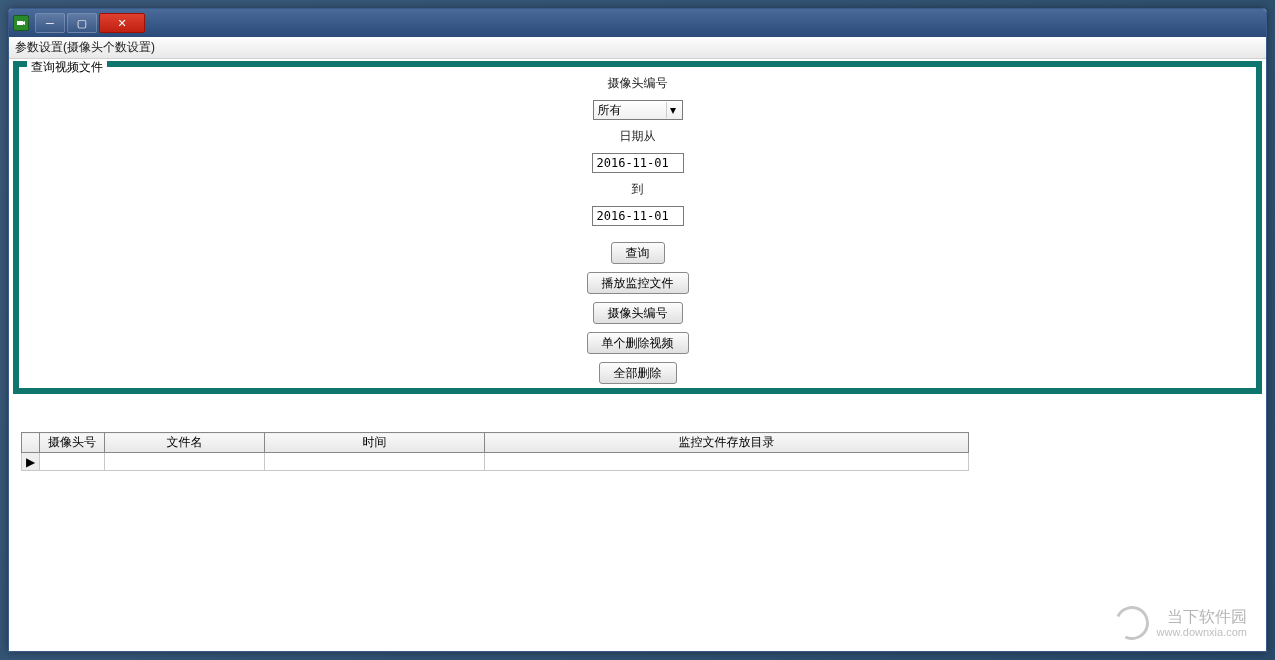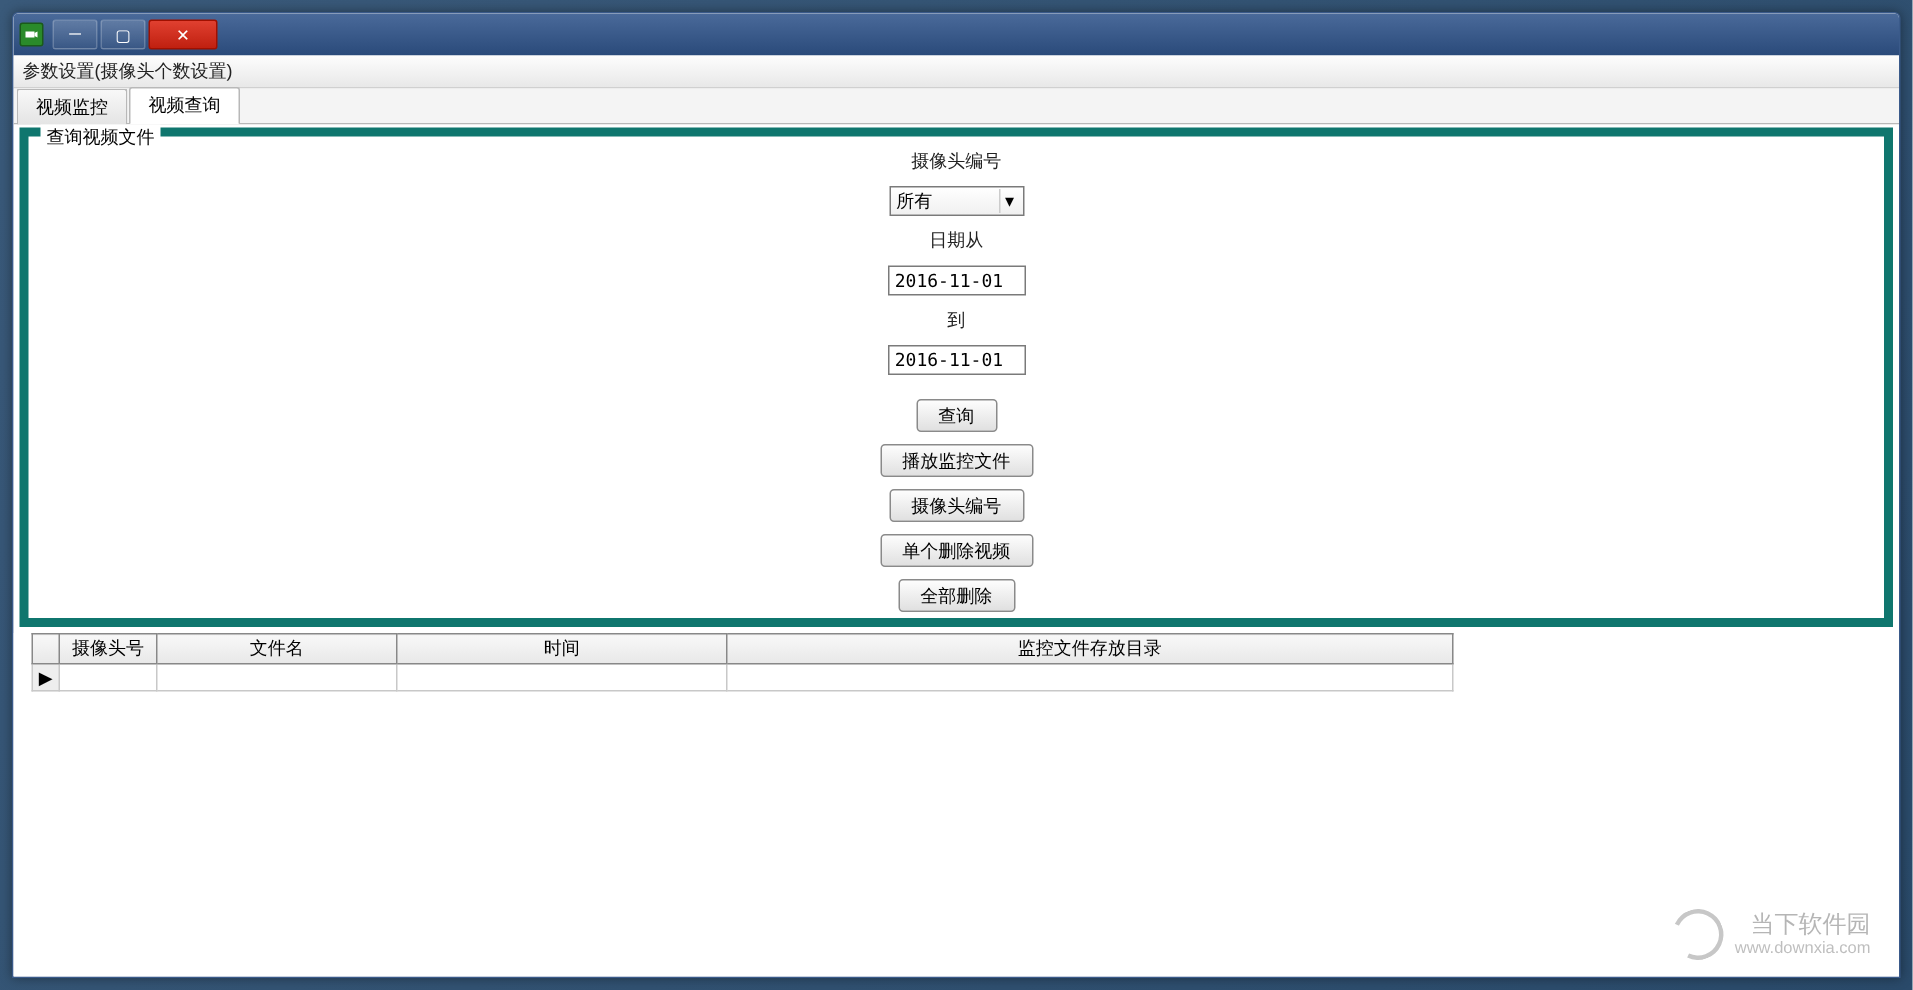--- a/index.html
+++ b/index.html
@@ -168,21 +168,21 @@
       font-size: 12px;
       display: inline-flex;
       align-items: center;
     }
     .hint {
       color: #d00000;
       font-size: 12px;
       margin-top: 4px;
       padding-left: 590px;
     }
-    .grid-wrap { flex: 1; background: #fff; overflow: auto; }
+    .grid-wrap { flex: 1; background: #fff; overflow: auto; margin-top: 34px; }
     .grid {
       border-collapse: collapse;
       width: 100%;
       max-width: 948px;
       margin-left: 12px;
     }
     .grid th {
       background: linear-gradient(to bottom,#f8f8f8,#e8e8e8);
       border: 1px solid #888;
       border-top: 1px solid #888;
@@ -242,24 +242,20 @@
       <div class="wctrl">─</div>
       <div class="wctrl">▢</div>
       <div class="wctrl close">✕</div>
     </div>
   </div>
 
   <div class="menubar">
     <span>参数设置(摄像头个数设置)</span>
   </div>
 
-  <div class="tabbar">
-    <div class="tab">视频监控</div>
-    <div class="tab active">视频查询</div>
-  </div>
 
   <div class="content">
 
     <div class="fieldset">
       <span class="fieldset-legend">查询视频文件</span>
       <div class="query-row">
         <span class="label">摄像头编号</span>
         <div class="combo">
           <span>所有</span>
           <span class="combo-arrow">▾</span>

